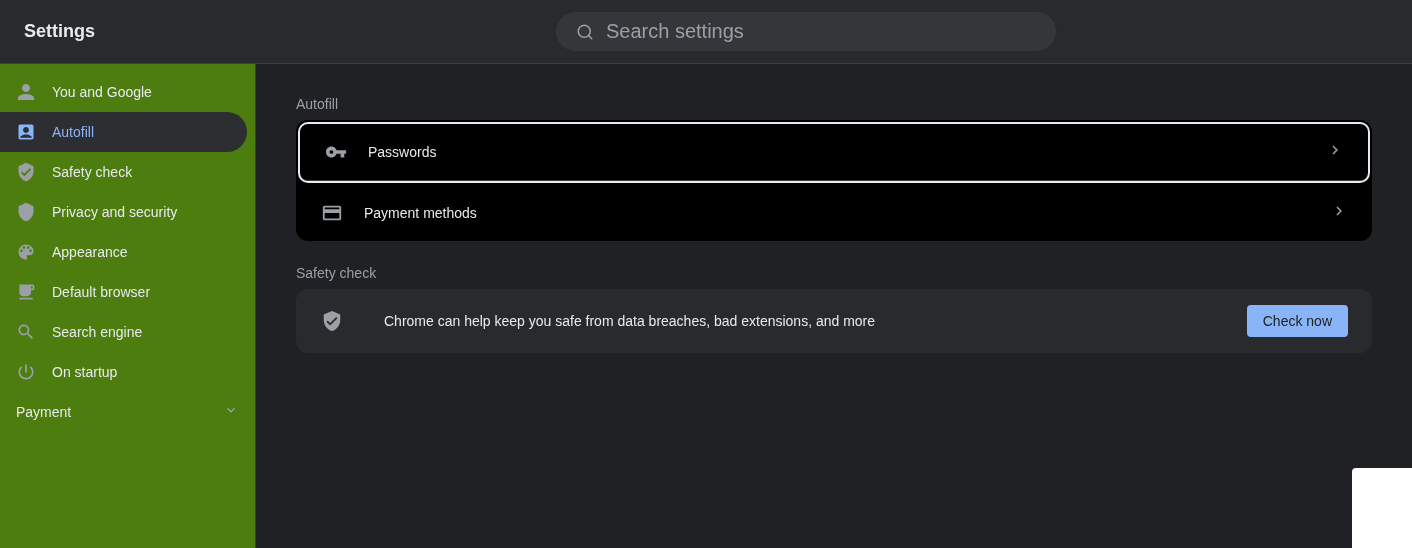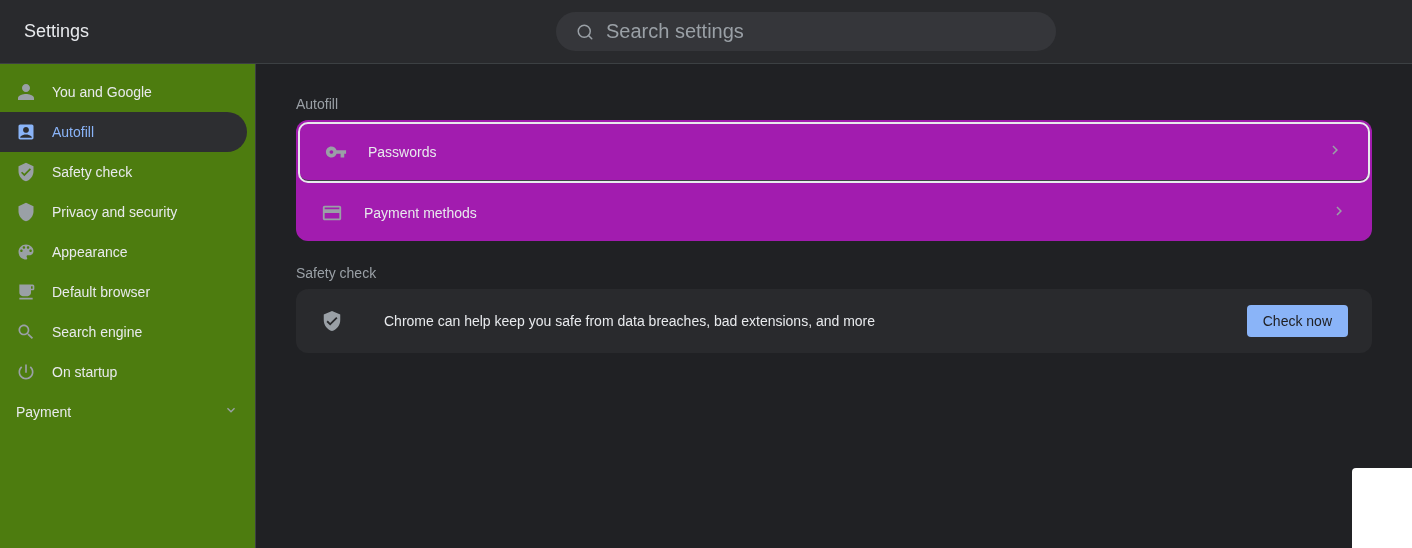--- a/index.html
+++ b/index.html
@@ -26,21 +26,21 @@
       display: flex;
       align-items: center;
       padding: 0 24px;
       border-bottom: 1px solid #3c4043;
       flex-shrink: 0;
     }
 
     .app-title {
       font-size: 18px;
       color: #e8eaed;
-      font-weight: 400;
+      font-weight: 700;
       min-width: 200px;
     }
 
     .search-bar {
       display: flex;
       align-items: center;
       background-color: #35363a;
       border-radius: 24px;
       padding: 8px 20px;
       width: 500px;
@@ -139,21 +139,21 @@
 
     .section-title {
       font-size: 14px;
       font-weight: 500;
       color: #9aa0a6;
       margin-bottom: 8px;
       margin-top: 8px;
     }
 
     .settings-card {
-      background-color: #a21caf;
+      background-color: #000000;
       border-radius: 12px;
       margin-bottom: 24px;
       overflow: hidden;
     }
 
     .settings-row {
       display: flex;
       align-items: center;
       padding: 16px 24px;
       border-bottom: 1px solid #3c4043;

